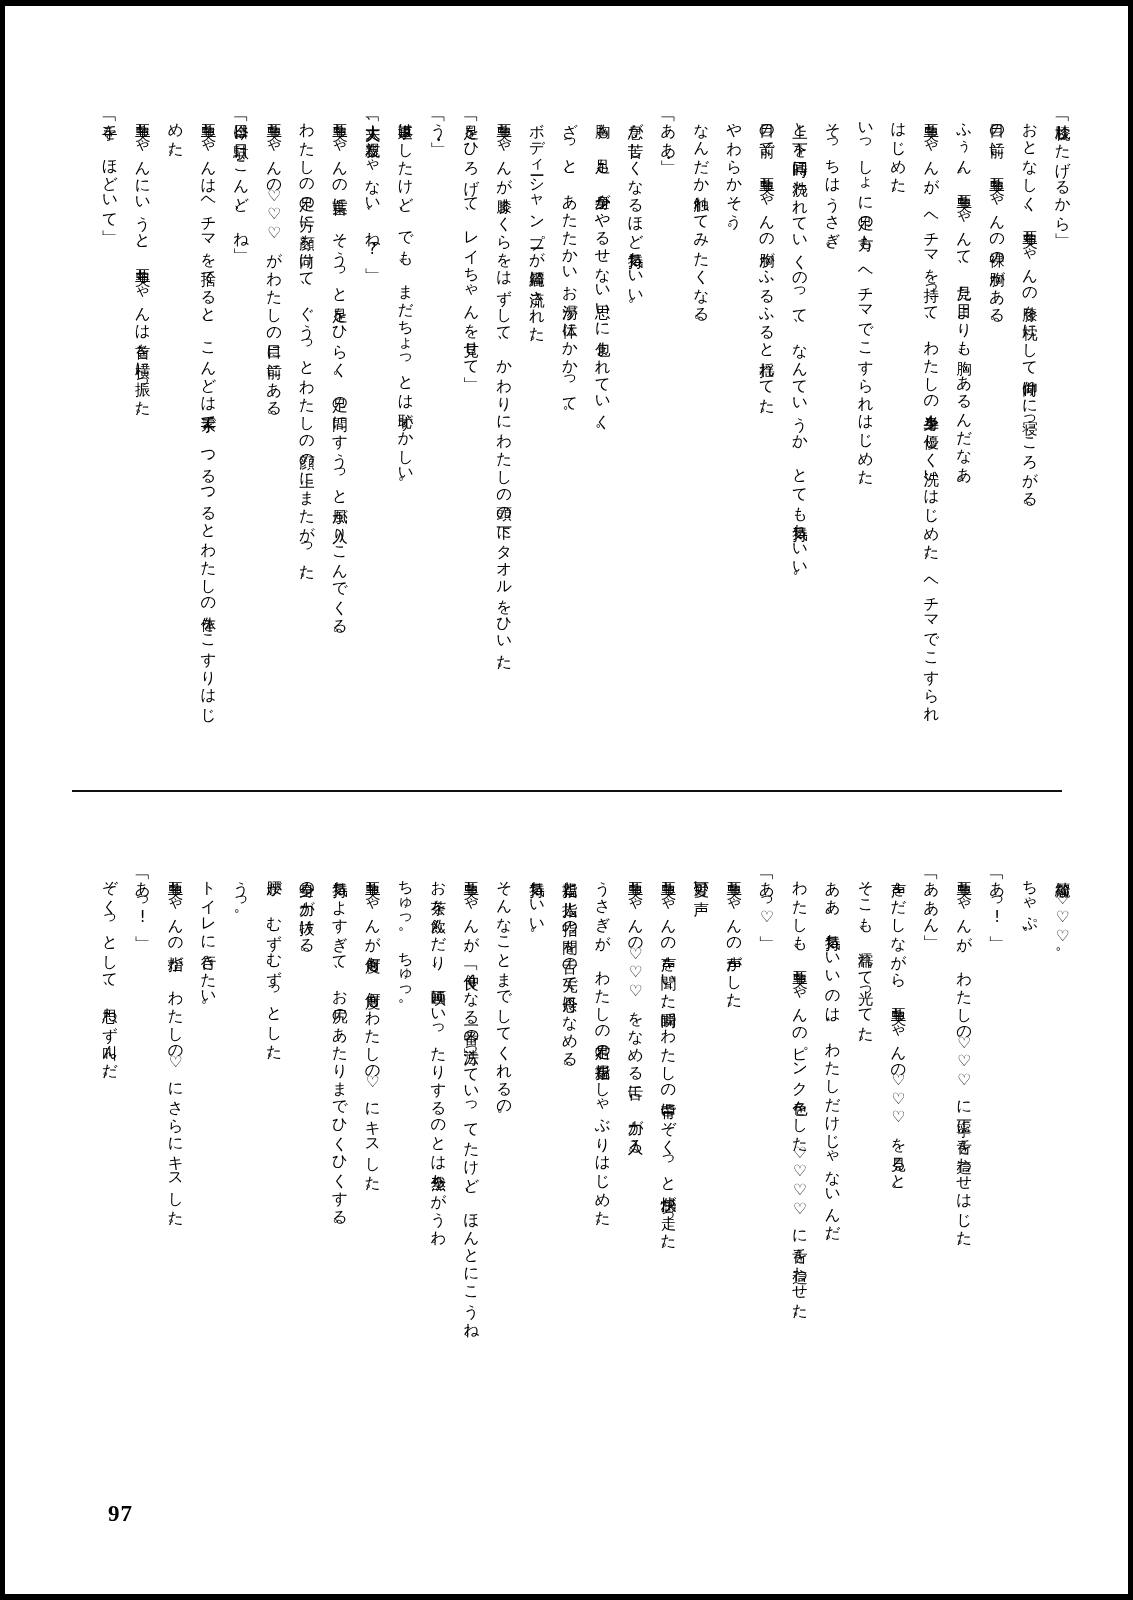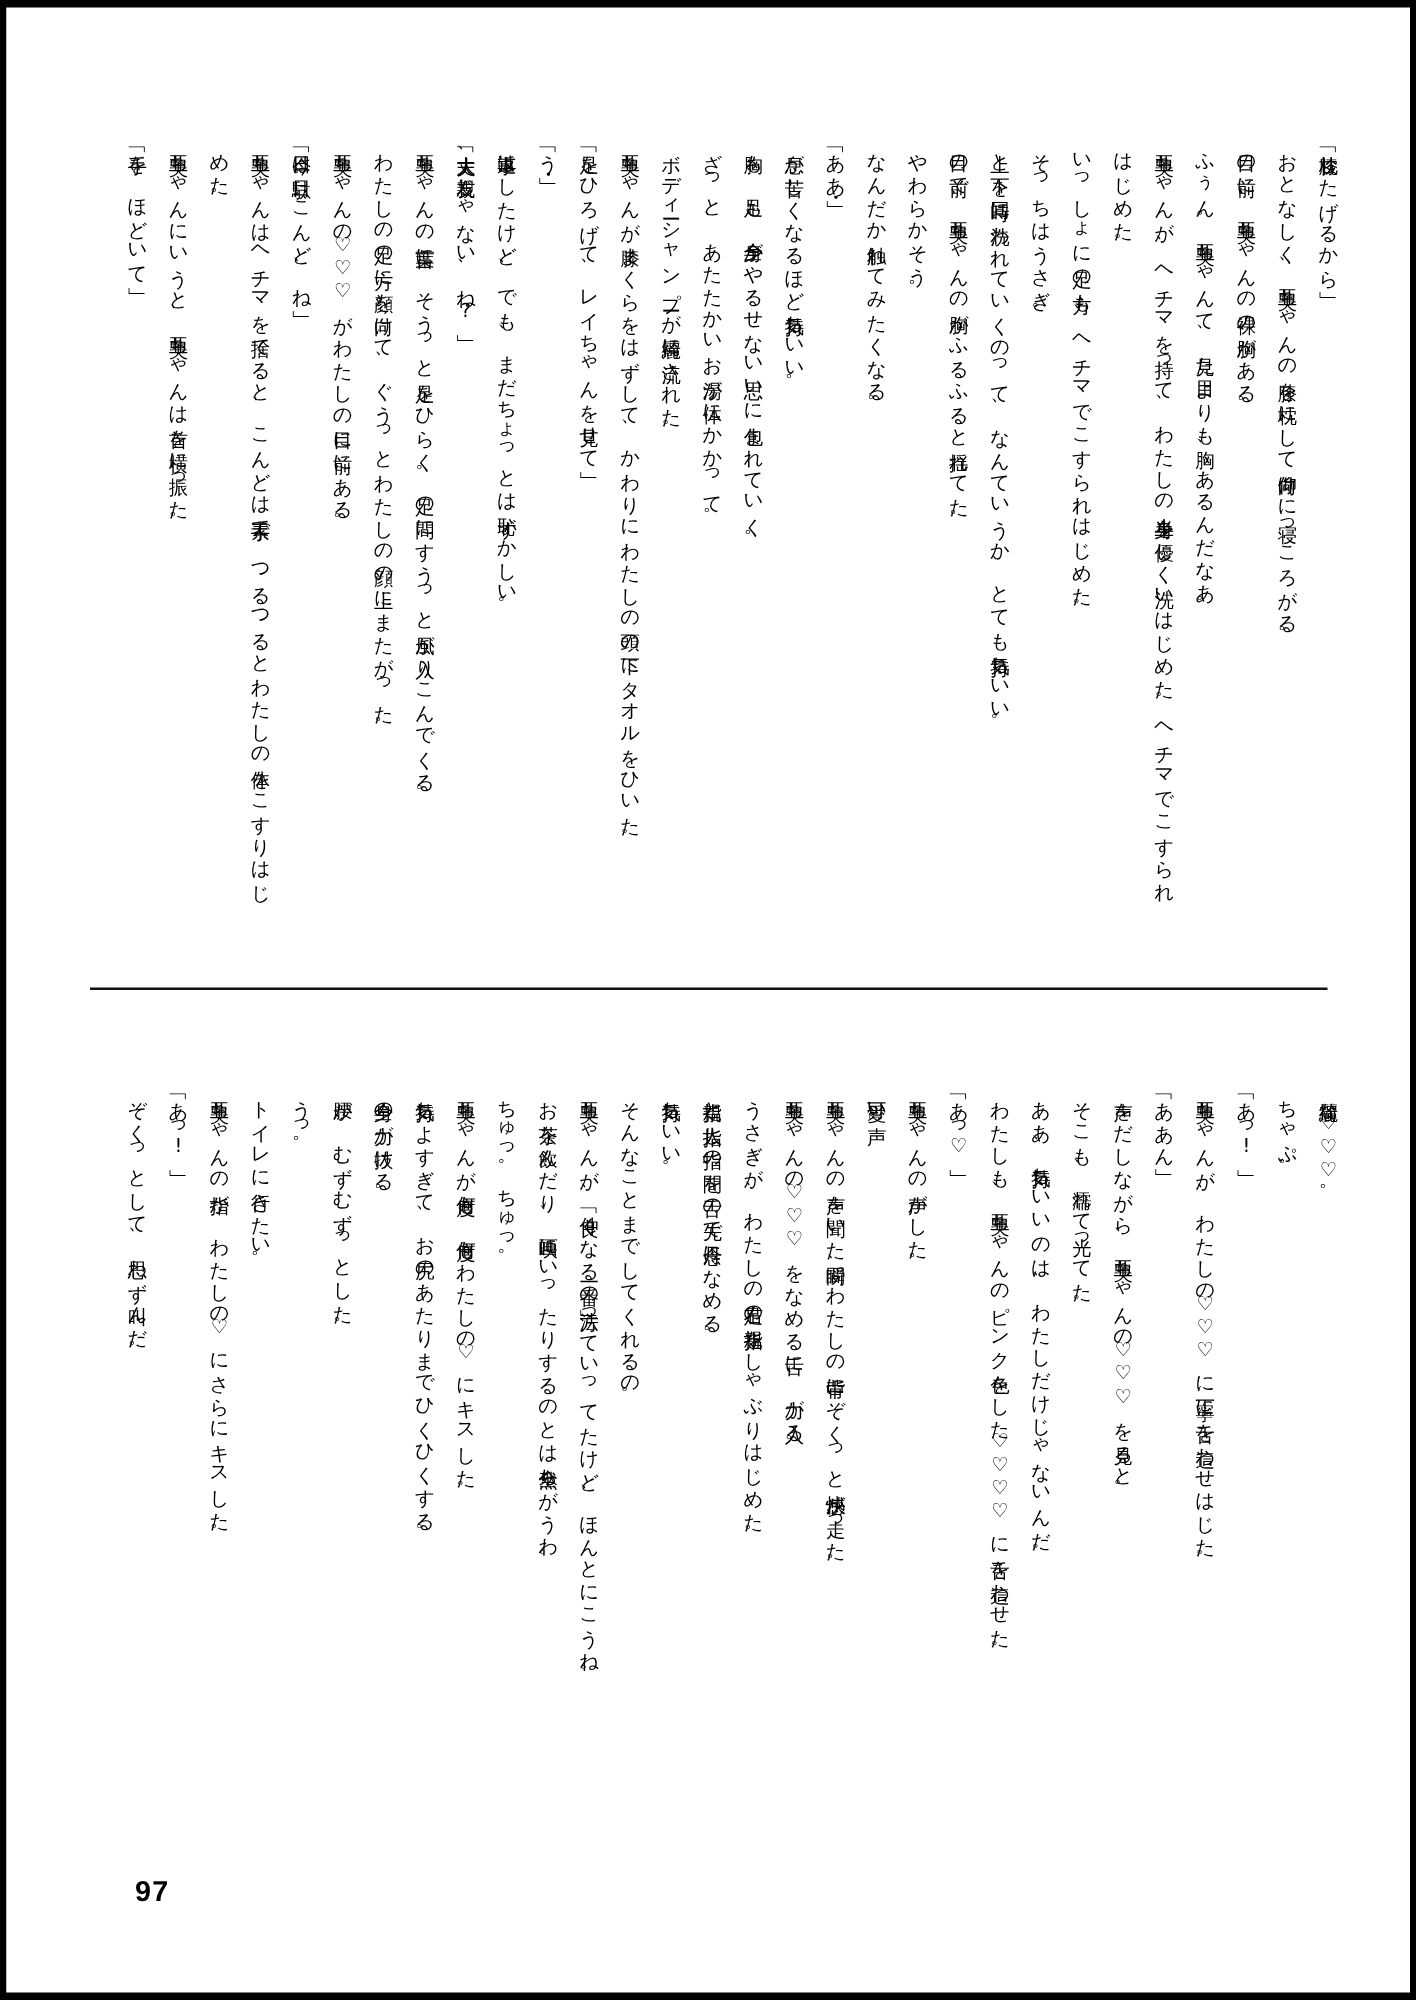--- a/index.html
+++ b/index.html
@@ -80,21 +80,21 @@
     top: 790px;
     width: 990px;
     height: 2px;
     background: #111;
   }
 
   .page-number {
     position: absolute;
     left: 108px;
     bottom: 73px;
-    font-family: Liberation Sans, sans-serif;
+    font-family: Liberation Serif, serif;
     font-size: 23px;
     font-weight: bold;
     color: #000;
     letter-spacing: 1px;
   }
 </style>
 </head>
 <body>
 
 <div class="page">

